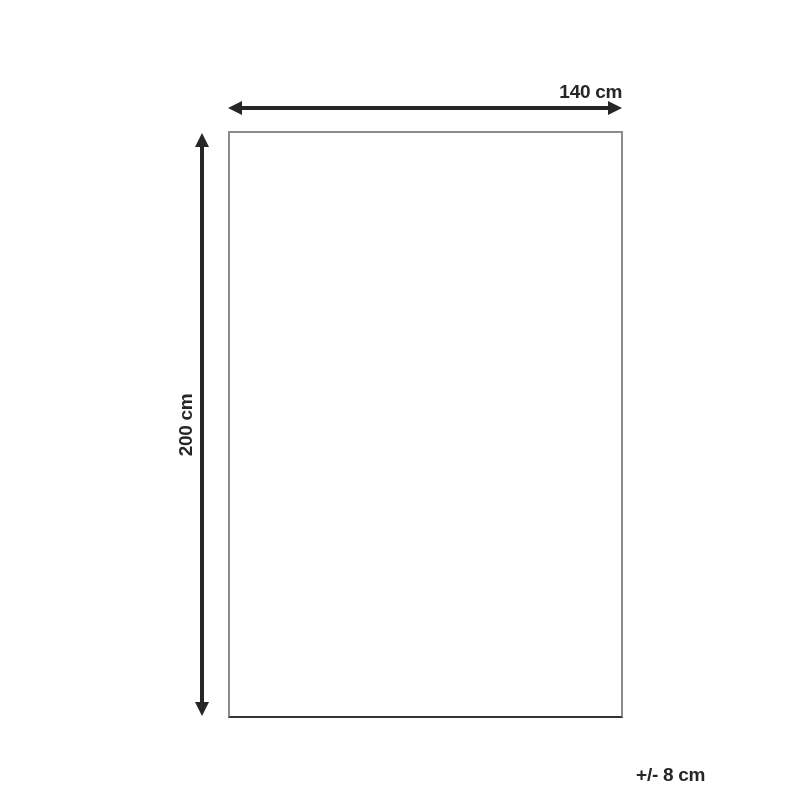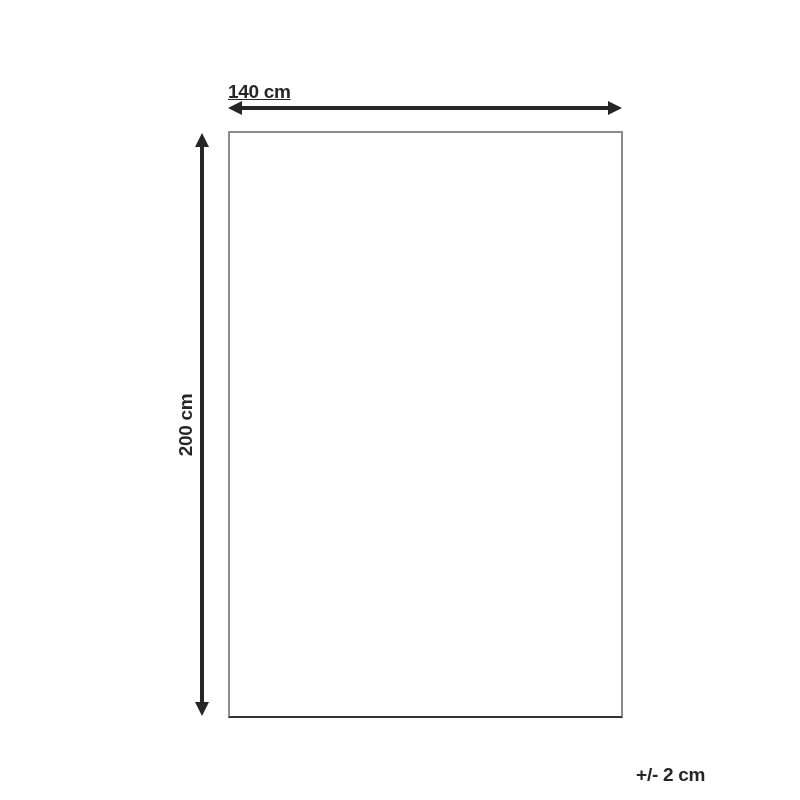--- a/index.html
+++ b/index.html
@@ -52,22 +52,21 @@
     font-size: 19px;
     font-weight: 700;
     letter-spacing: -0.3px;
     line-height: 20px;
     white-space: nowrap;
   }
   .dim-label.width {
     left: 228px;
     top: 82px;
     width: 394px;
-    text-align: left;
-    text-decoration: underline;
+    text-align: right;
   }
   .dim-label.height {
     left: 186px;
     top: 425px;
     transform: translate(-50%, -50%) rotate(-90deg);
     transform-origin: center center;
   }
   .dim-label.tolerance {
     right: 95px;
     top: 765px;
@@ -90,15 +89,15 @@
       <line x1="202" y1="143" x2="202" y2="706" stroke="var(--arrow)" stroke-width="4"></line>
       <polygon points="202,133 195,147 209,147" fill="var(--arrow)"></polygon>
       <polygon points="202,716 195,702 209,702" fill="var(--arrow)"></polygon>
     </g>
   </svg>
 
   <div class="dim-label width">140 cm</div>
 
   <div class="dim-label height">200 cm</div>
 
-  <div class="dim-label tolerance">+/- 2 cm</div>
+  <div class="dim-label tolerance">+/- 8 cm</div>
 
 </div>
 
 </body></html>

